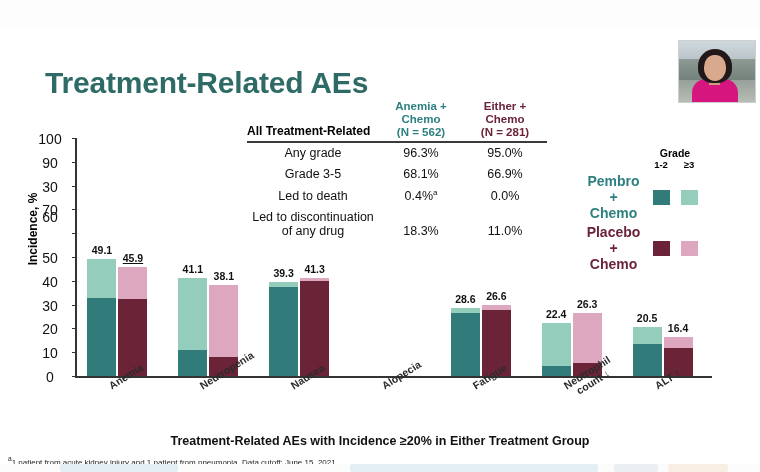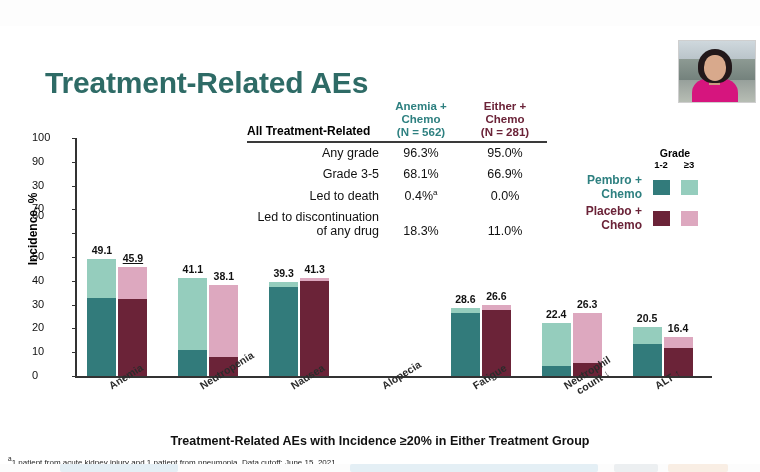--- a/index.html
+++ b/index.html
@@ -76,48 +76,48 @@
     font-size: 11.5px; color: #111;
   }
   #summary-table table { border-collapse: collapse; width: 100%; }
   #summary-table th, #summary-table td { padding: 0; vertical-align: bottom; }
   #summary-table thead th { font-weight: bold; line-height: 1.12; padding-bottom: 2px; }
   .th-row-label { text-align: left; font-size: 12px; color: #000; }
   .th-pembro { text-align: center; width: 84px; color: #2e8080; }
   .th-placebo { text-align: center; width: 84px; color: #6b2338; }
   #summary-table thead tr { border-bottom: 2px solid #3a3a3a; }
   #summary-table tbody td { padding: 3.4px 0 3.4px 0; font-size: 12.5px; }
-  #summary-table tbody td.lab { text-align: right; line-height: 1.12; }
+  #summary-table tbody td.lab { text-align: center; line-height: 1.12; }
   #summary-table tbody td.val { text-align: center; }
   #summary-table sup { font-size: 8px; vertical-align: super; }
 
   
   #legend {
     position: absolute; left: 585px; top: 147px; font-size: 10px; font-weight: bold;
   }
   #legend .grade-title { text-align: center; margin-left: 62px; color: #000; font-size: 10.5px; }
   #legend .grade-cols { display: flex; margin-left: 62px; }
   #legend .grade-cols span { width: 28px; text-align: center; color: #000; font-size: 9.5px; }
   #legend .lrow { display: flex; align-items: center; margin-top: 3px; }
-  #legend .lname { width: 62px; text-align: right; padding-right: 5px; font-size: 12px; }
+  #legend .lname { width: 62px; text-align: center; padding-right: 5px; font-size: 14px; }
   #legend .lname.pembro { color: #2e8080; }
   #legend .lname.placebo { color: #6b2338; }
   #legend .swatchcell { width: 28px; display: flex; justify-content: center; }
   #legend .sw { width: 17px; height: 15px; }
 
   
   #chart { position: absolute; left: 14px; top: 130px; width: 700px; height: 255px; }
   #ylabel {
     position: absolute; left: -36px; top: 92px; width: 110px;
     transform: rotate(-90deg);
     font-size: 12px; font-weight: bold; text-align: center; color: #000;
   }
   .ytick {
-    position: absolute; width: 36px; text-align: left;
-    font-size: 11px; color: #111;
+    position: absolute; width: 36px; text-align: center;
+    font-size: 14px; color: #111;
   }
   .ytickmark { position: absolute; width: 5px; height: 1px; background: #333; }
   #yaxis { position: absolute; left: 61px; top: 8px; width: 1.6px; height: 238px; background: #333; }
   #xaxis { position: absolute; left: 61px; top: 246px; width: 637px; height: 2px; background: #333; }
   #plot { position: absolute; left: 62px; top: 8px; width: 636px; height: 238px; }
 
   .group { position: absolute; bottom: 0; height: 100%; }
   .bar { position: absolute; bottom: 0; width: 29px; }
   .seg { position: absolute; left: 0; width: 100%; }
   .seg.hi { top: 0; }

